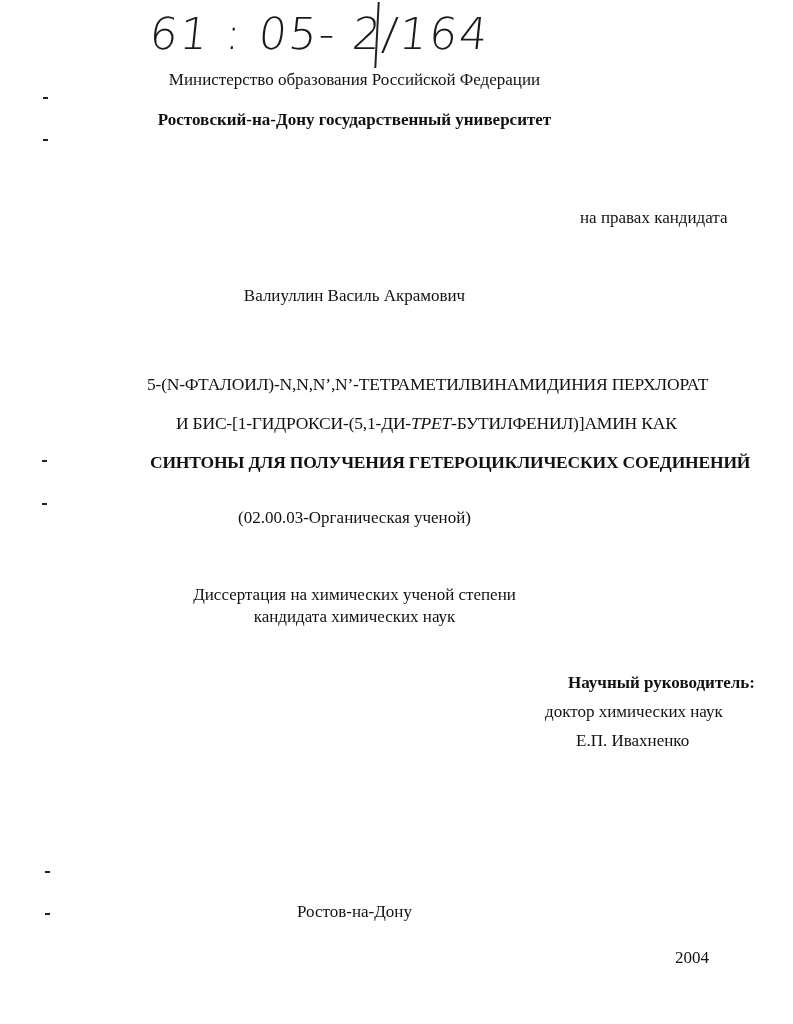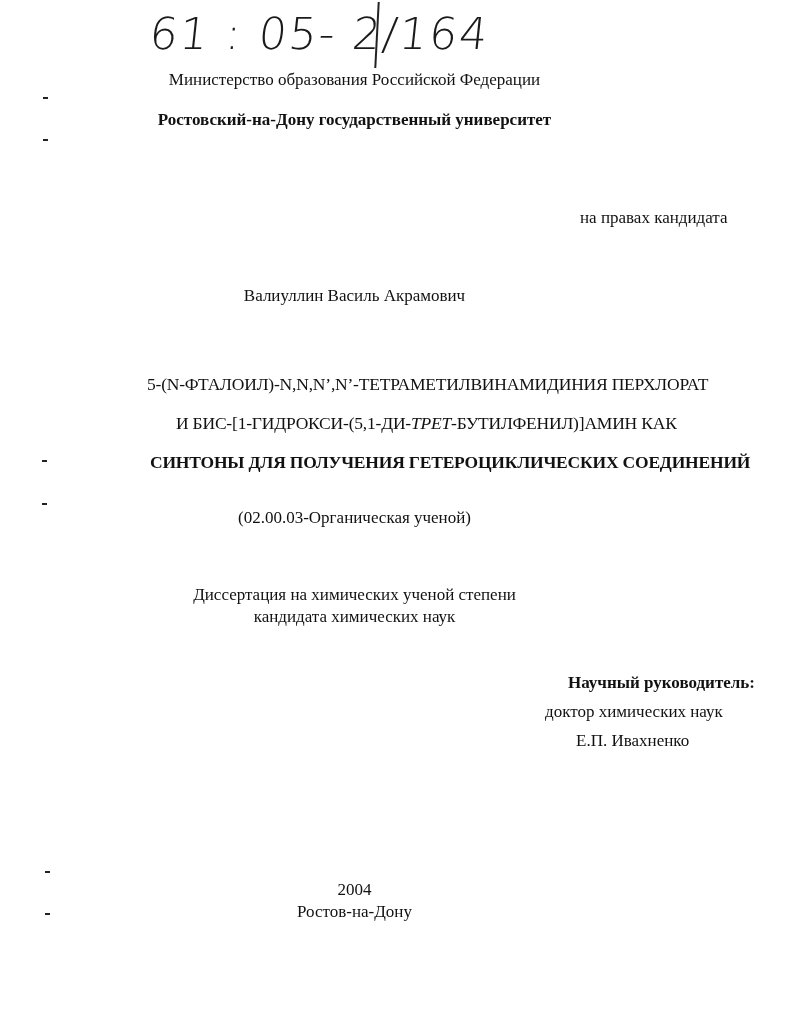--- a/index.html
+++ b/index.html
@@ -36,21 +36,21 @@
   <div class="abs line center" style="top:508px;">(02.00.03-Органическая ученой)</div>
 
   <div class="abs line center" style="top:585px;">Диссертация на химических ученой степени</div>
   <div class="abs line center" style="top:607px;">кандидата химических наук</div>
 
   <div class="abs line" style="left:568px; top:673px;font-weight:bold;">Научный руководитель:</div>
   <div class="abs line" style="left:545px; top:702px;">доктор химических наук</div>
   <div class="abs line" style="left:548px; top:731px;margin-left:28px;">Е.П. Ивахненко</div>
 
   <div class="abs line center" style="top:878px;margin-top:24px;">Ростов-на-Дону</div>
-  <div class="abs line center" style="top:880px;">2004</div>
+  <div class="abs line center" style="top:948px;text-align:right;">2004</div>
 
   <div class="mark" style="left:43px; top:97px;"></div>
   <div class="mark" style="left:43px; top:139px;"></div>
   <div class="mark" style="left:42px; top:460px;"></div>
   <div class="mark" style="left:42px; top:503px;"></div>
   <div class="mark" style="left:45px; top:871px;"></div>
   <div class="mark" style="left:45px; top:913px;"></div>
 </div>
 
 </body></html>

